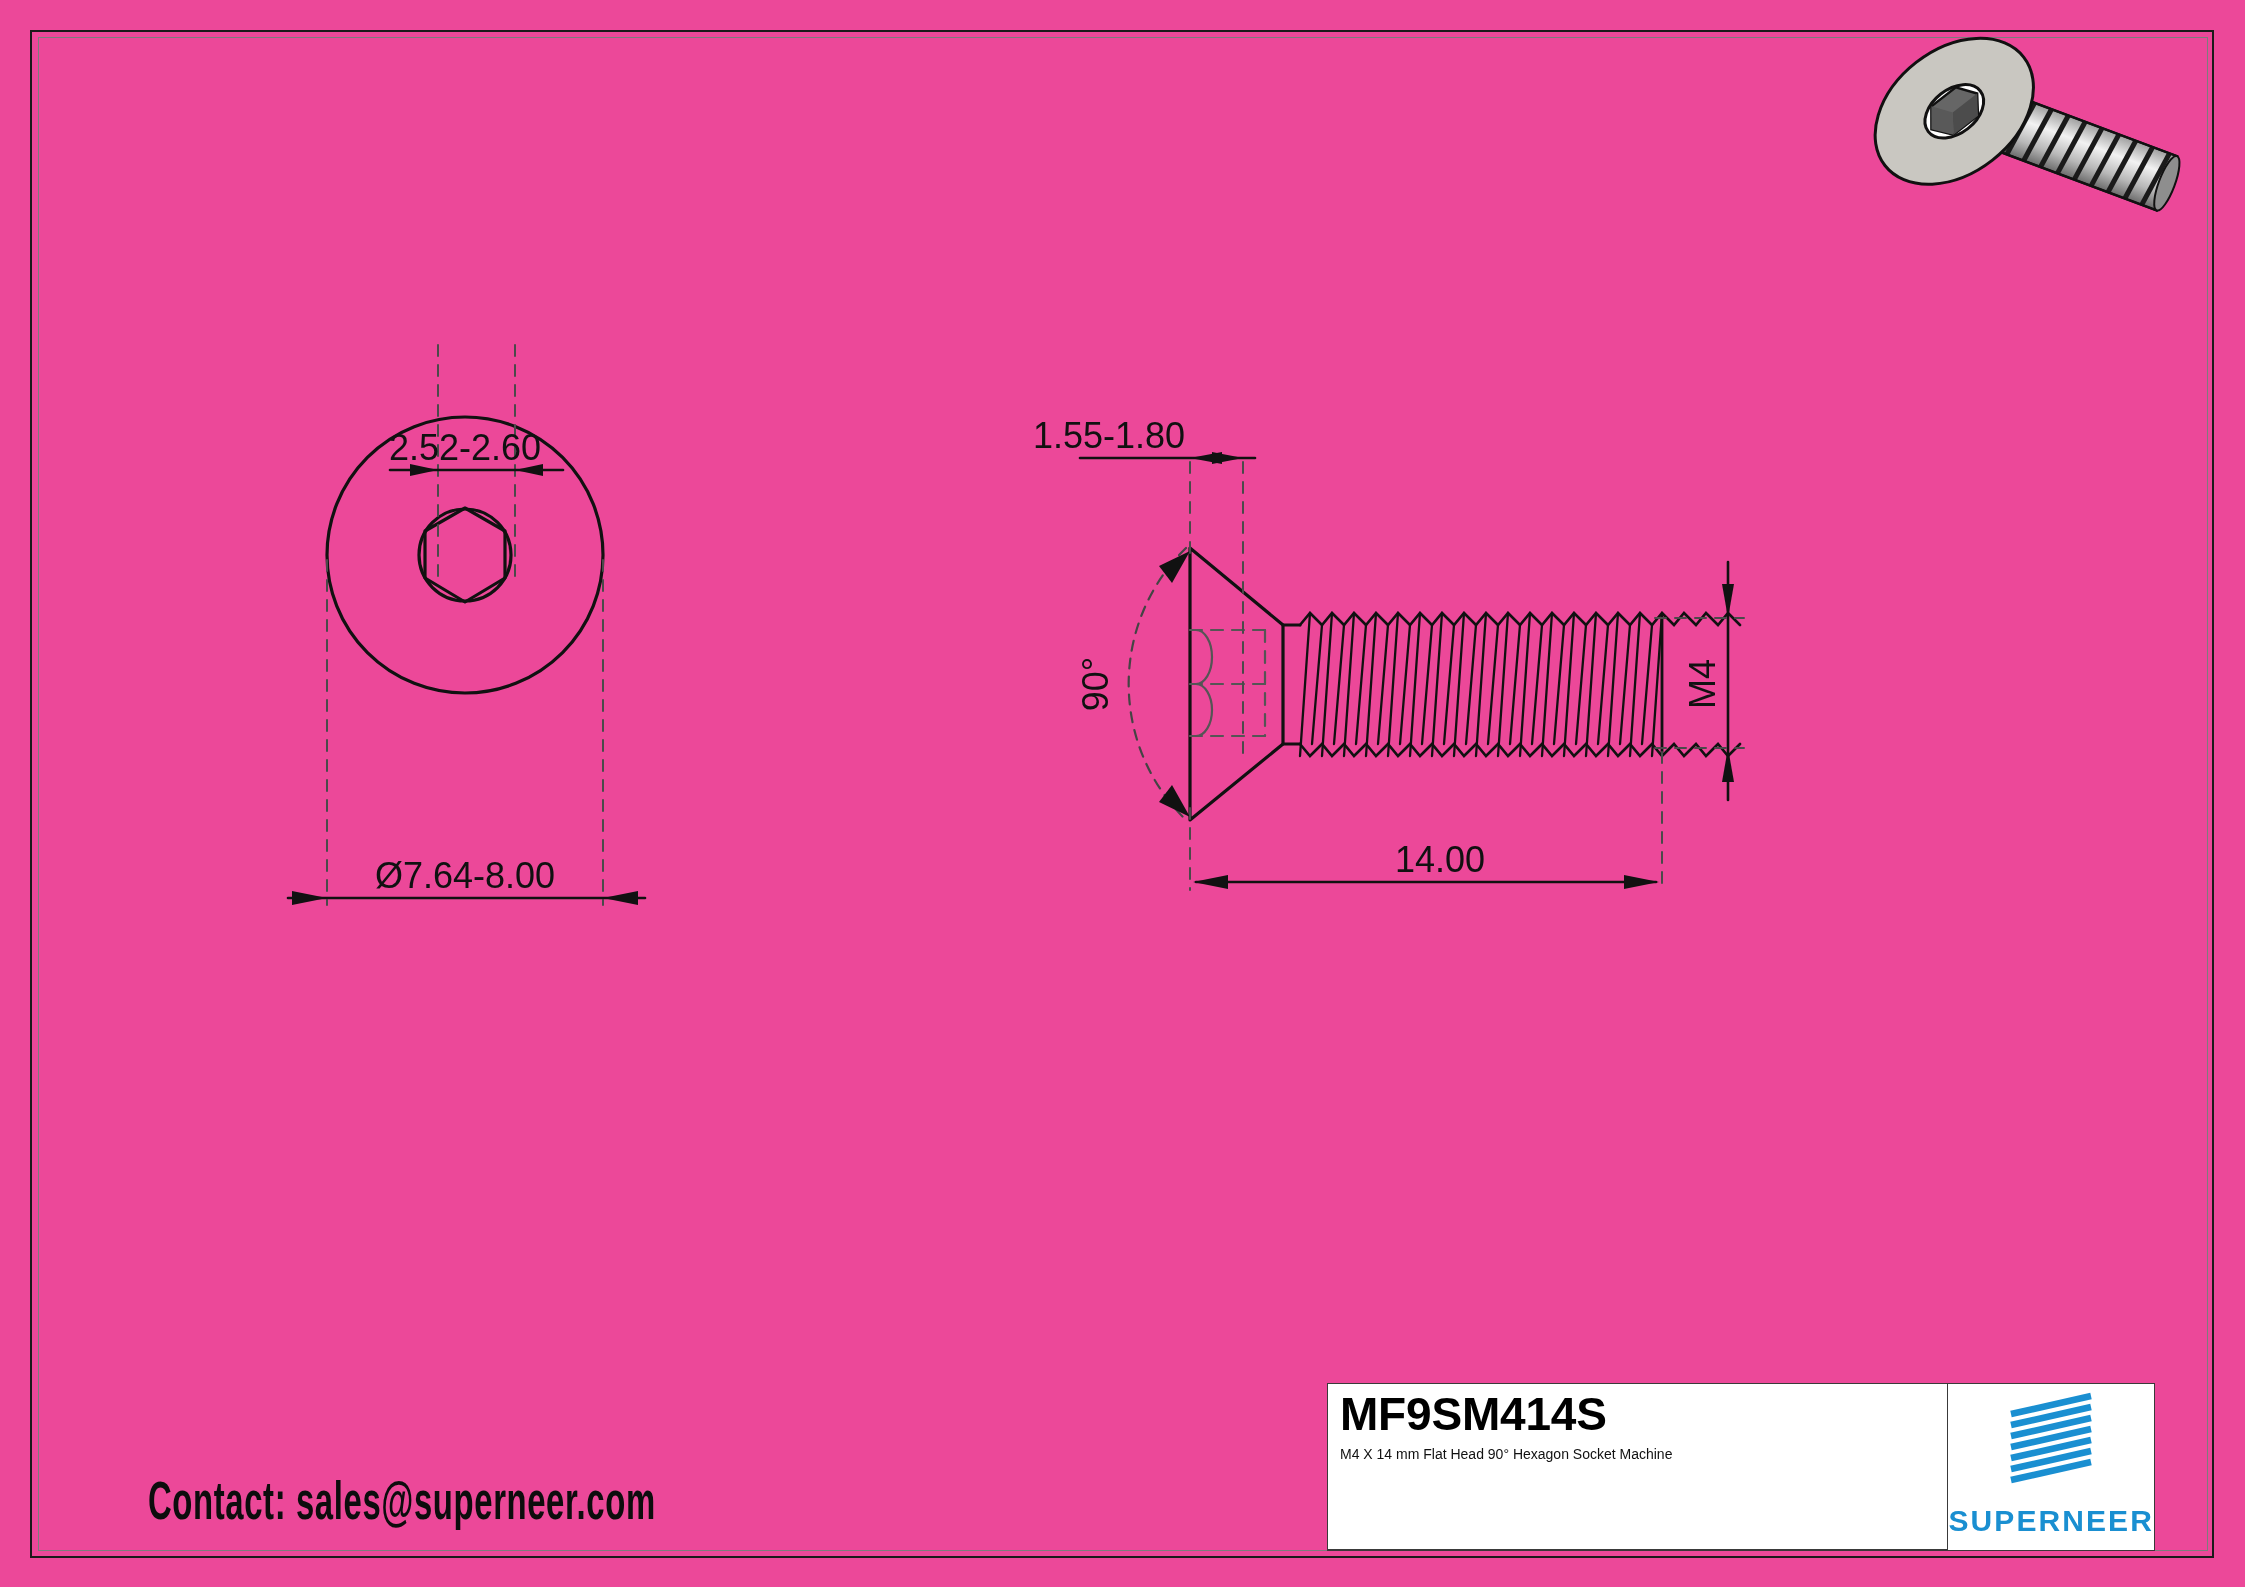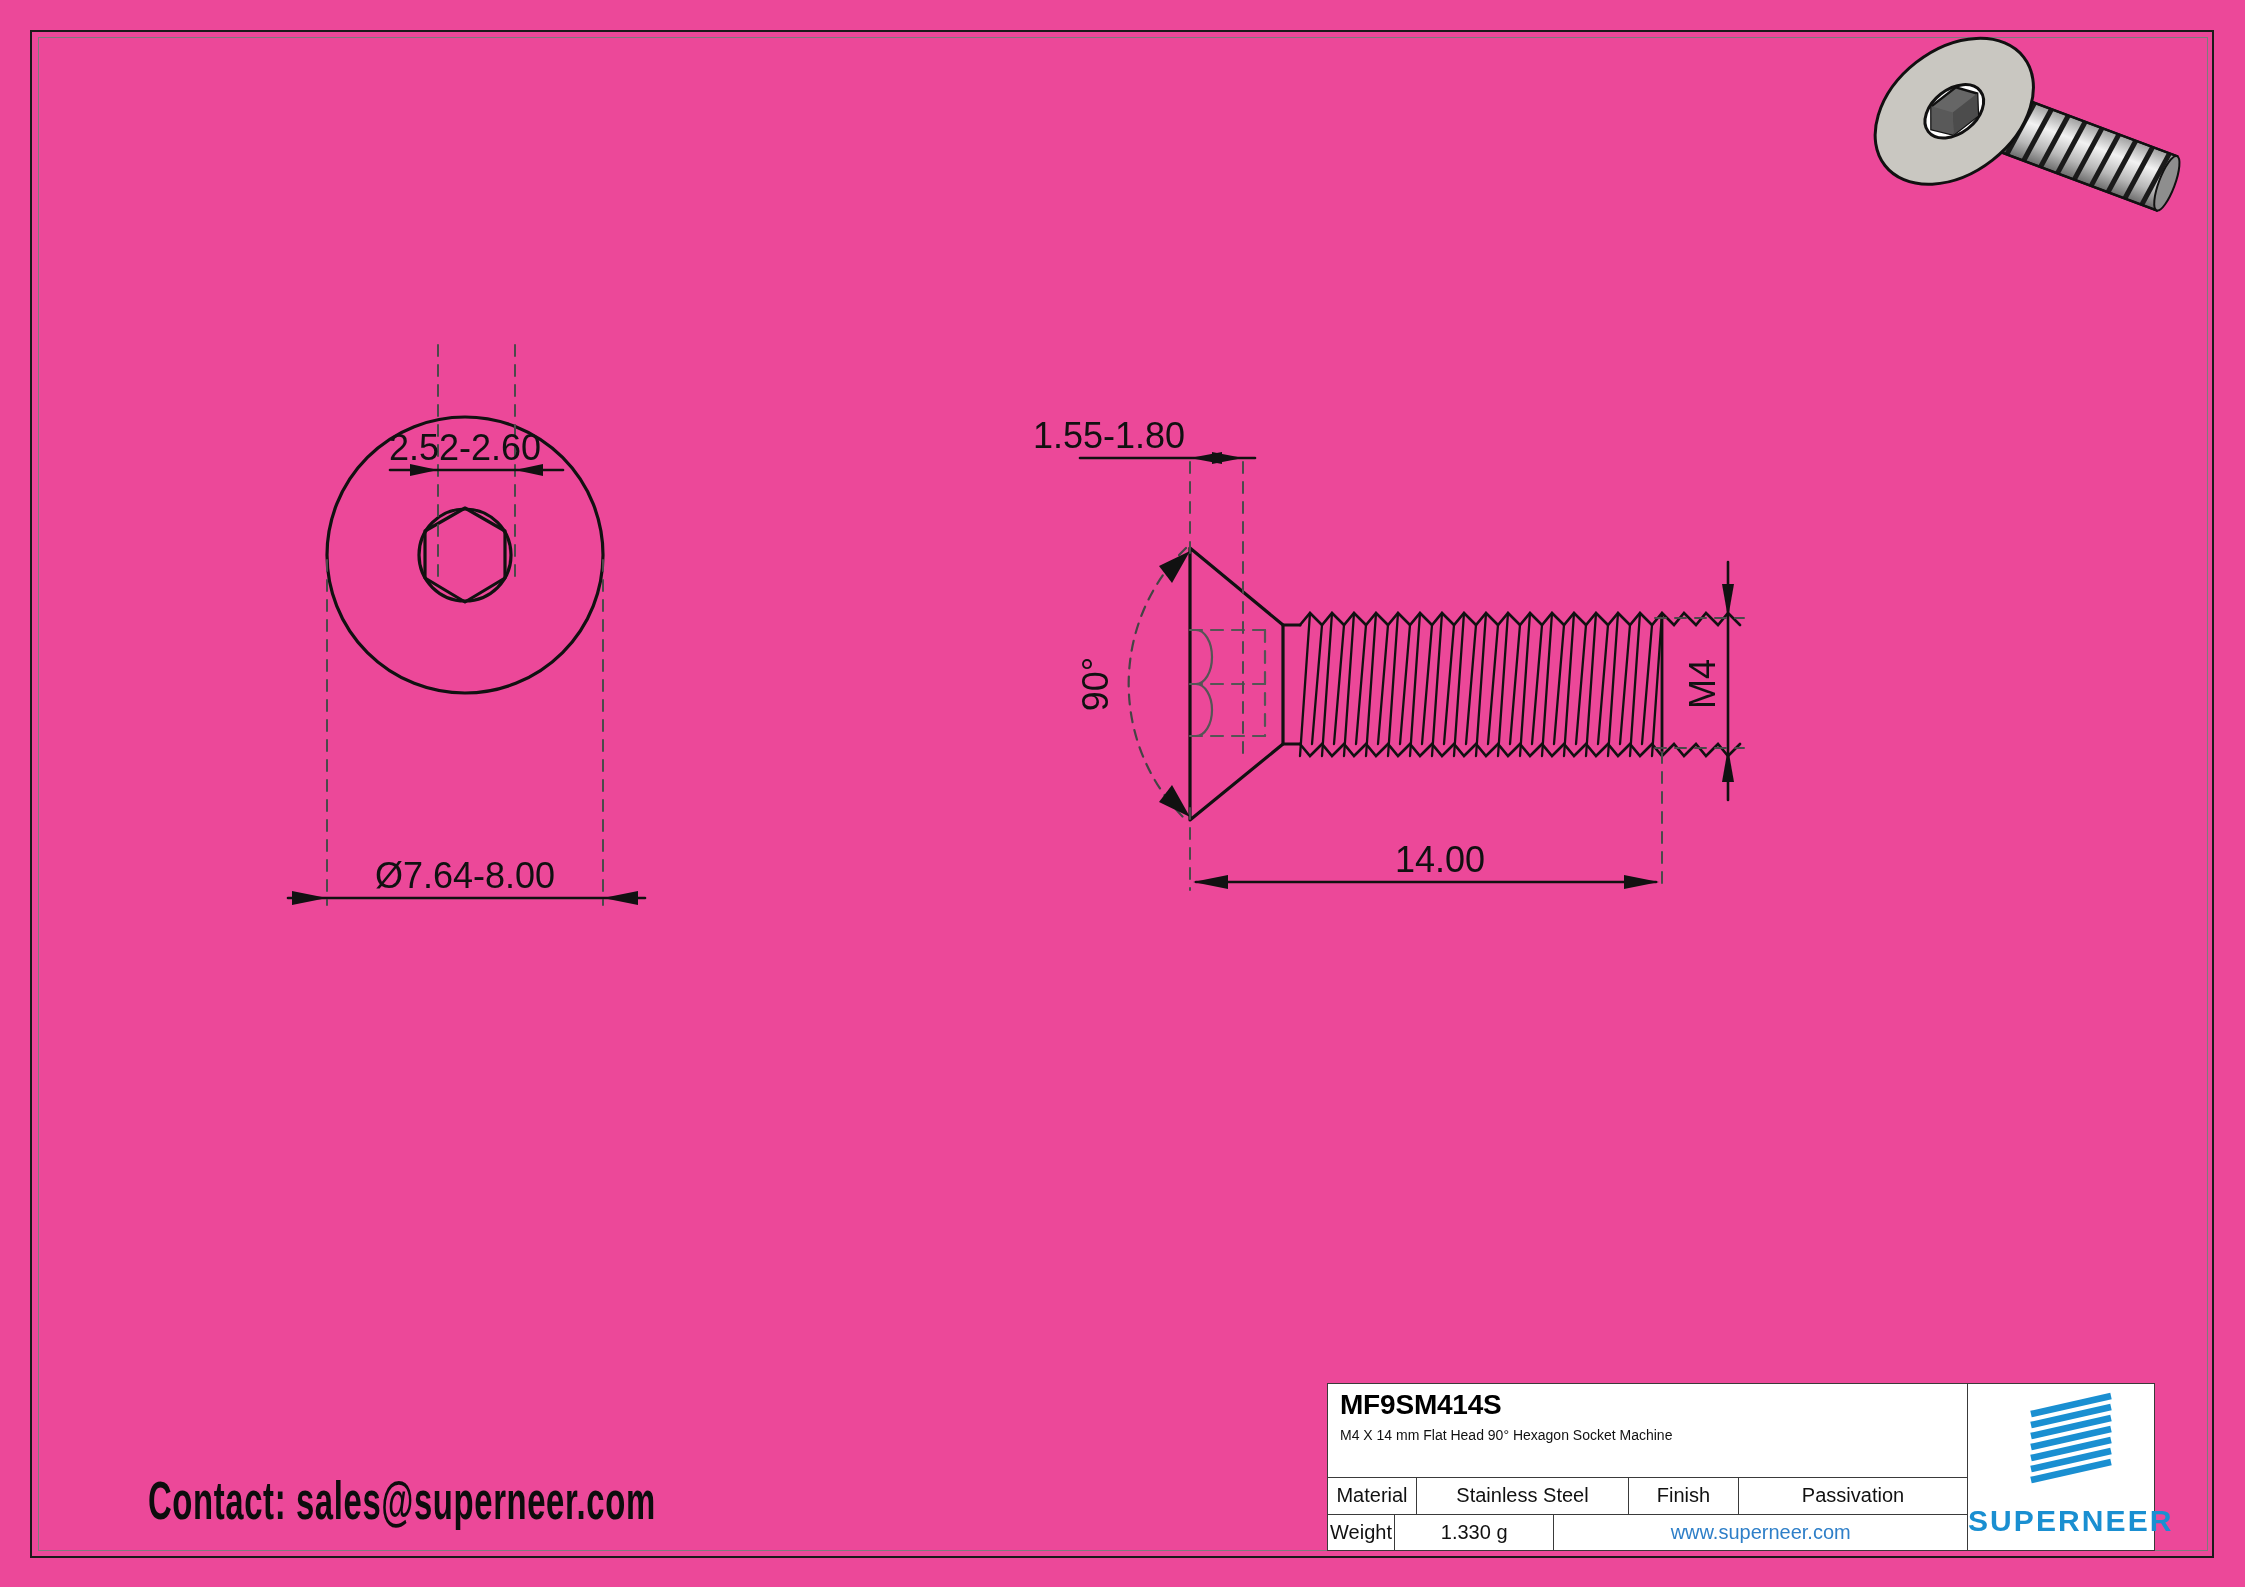--- a/index.html
+++ b/index.html
@@ -29,21 +29,21 @@
            letter-spacing:1px;white-space:nowrap;}
 
   
   .tblock{position:absolute;left:1327px;top:1383px;width:828px;height:168px;
           border:1px solid #3a3a3a;box-sizing:border-box;background:#fff;
           display:flex;}
   .tb-left{width:640px;display:flex;flex-direction:column;
            border-right:1px solid #3a3a3a;box-sizing:border-box;}
   .tb-desc{flex:1;padding:6px 0 0 12px;box-sizing:border-box;
            border-bottom:1px solid #3a3a3a;}
-  .tb-code{font-size:28px;font-weight:700;color:#000;line-height:1.06;
+  .tb-code{font-size:46px;font-weight:700;color:#000;line-height:1.06;
            letter-spacing:-0.2px;}
   .tb-sub{font-size:14px;color:#111;line-height:1.30;margin-top:6px;}
   .tb-grid{display:flex;flex-direction:column;height:72px;}
   .tb-row{flex:1;display:flex;border-top:1px solid #3a3a3a;}
   .tb-row:first-child{border-top:none;}
   .tb-cell{display:flex;align-items:center;justify-content:center;
            font-size:20px;color:#111;border-left:1px solid #3a3a3a;
            box-sizing:border-box;height:100%;}
   .tb-cell:first-child{border-left:none;}
   .c-lbl{width:88px;}
@@ -269,33 +269,20 @@
 
   <div class="tblock">
 
     <div class="tb-left">
 
       <div class="tb-desc">
         <div class="tb-code">MF9SM414S</div>
         <div class="tb-sub">M4 X 14 mm  Flat Head 90° Hexagon Socket Machine</div>
       </div>
 
-      <div class="tb-grid">
-        <div class="tb-row">
-          <div class="tb-cell c-lbl">Material</div>
-          <div class="tb-cell c-val">Stainless Steel</div>
-          <div class="tb-cell c-fin">Finish</div>
-          <div class="tb-cell c-finval">Passivation</div>
-        </div>
-        <div class="tb-row">
-          <div class="tb-cell c-lbl">Weight</div>
-          <div class="tb-cell c-val">1.330 g</div>
-          <div class="tb-cell c-web">www.superneer.com</div>
-        </div>
-      </div>
     </div>
 
     <div class="tb-right">
       <svg class="logo-mark" viewBox="0 0 104 96">
         <g stroke="#1a8fd1" stroke-width="6.6" stroke-linecap="butt">
           <line x1="12" y1="88" x2="92" y2="70"></line>
           <line x1="12" y1="77" x2="92" y2="59"></line>
           <line x1="12" y1="66" x2="92" y2="48"></line>
           <line x1="12" y1="55" x2="92" y2="37"></line>
           <line x1="12" y1="44" x2="92" y2="26"></line>

